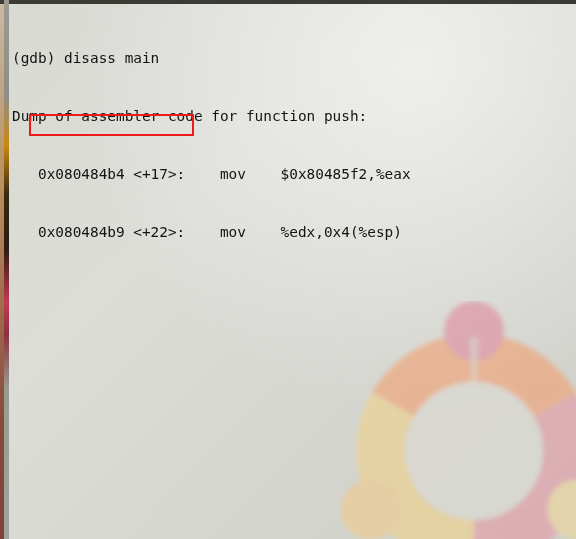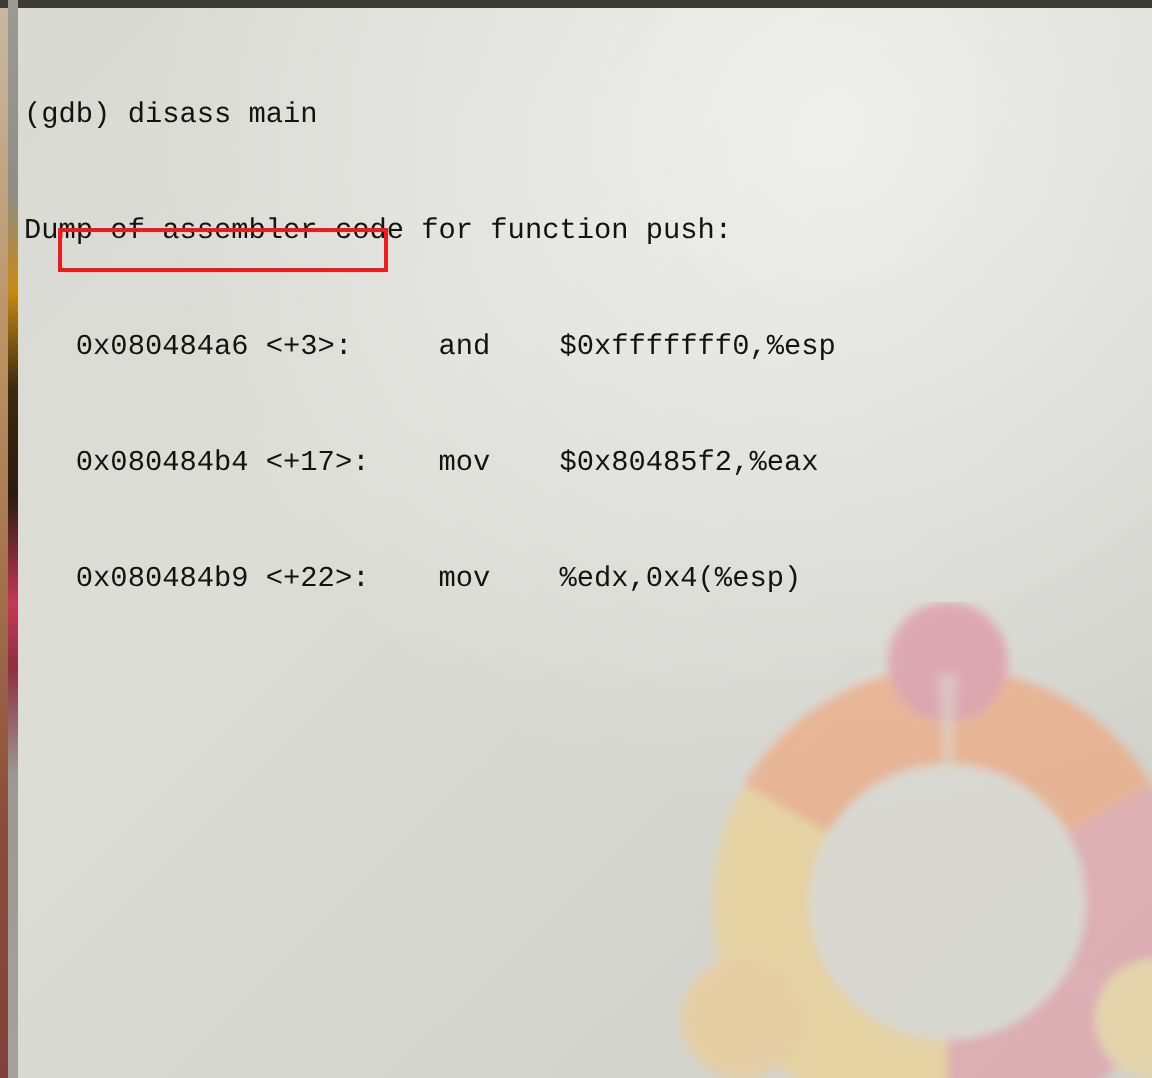--- a/index.html
+++ b/index.html
@@ -46,21 +46,20 @@
   #terminal {
     position: absolute;
     top: 4px;
     left: 9px;
     right: 0;
     bottom: 0;
     background:
       radial-gradient(circle at 72% 12%, rgba(255,255,255,0.55) 0%, rgba(255,255,255,0) 55%),
       linear-gradient(135deg, #d9dad4 0%, #dcddd7 35%, #d4d5cf 70%, #cfd0ca 100%);
     overflow: hidden;
-    font-family: Liberation Mono, monospace;
   }
   
   #ubuntu-logo {
     position: absolute;
     right: -48px;
     bottom: -62px;
     width: 300px;
     height: 300px;
     opacity: 0.62;
     pointer-events: none;
@@ -128,21 +127,20 @@
           <circle cx="169" cy="139" r="20" fill="#f0d79a"></circle>
 
           <path d="M100 100 L103 24 L97 24 Z" fill="#dcdcd4" opacity="0.55"></path>
         </g>
       </svg>
     </div>
 
     <div id="console">
       <div class="line">(gdb) disass main</div>
       <div class="line">Dump of assembler code for function push:</div>
-      <div class="line">   0x080484a6 &lt;+3&gt;:     and    $0xfffffff0,%esp</div>
       <div class="line">   0x080484b4 &lt;+17&gt;:    mov    $0x80485f2,%eax</div>
       <div class="line">   0x080484b9 &lt;+22&gt;:    mov    %edx,0x4(%esp)</div>
       
       
       
       
       
       
       
       

